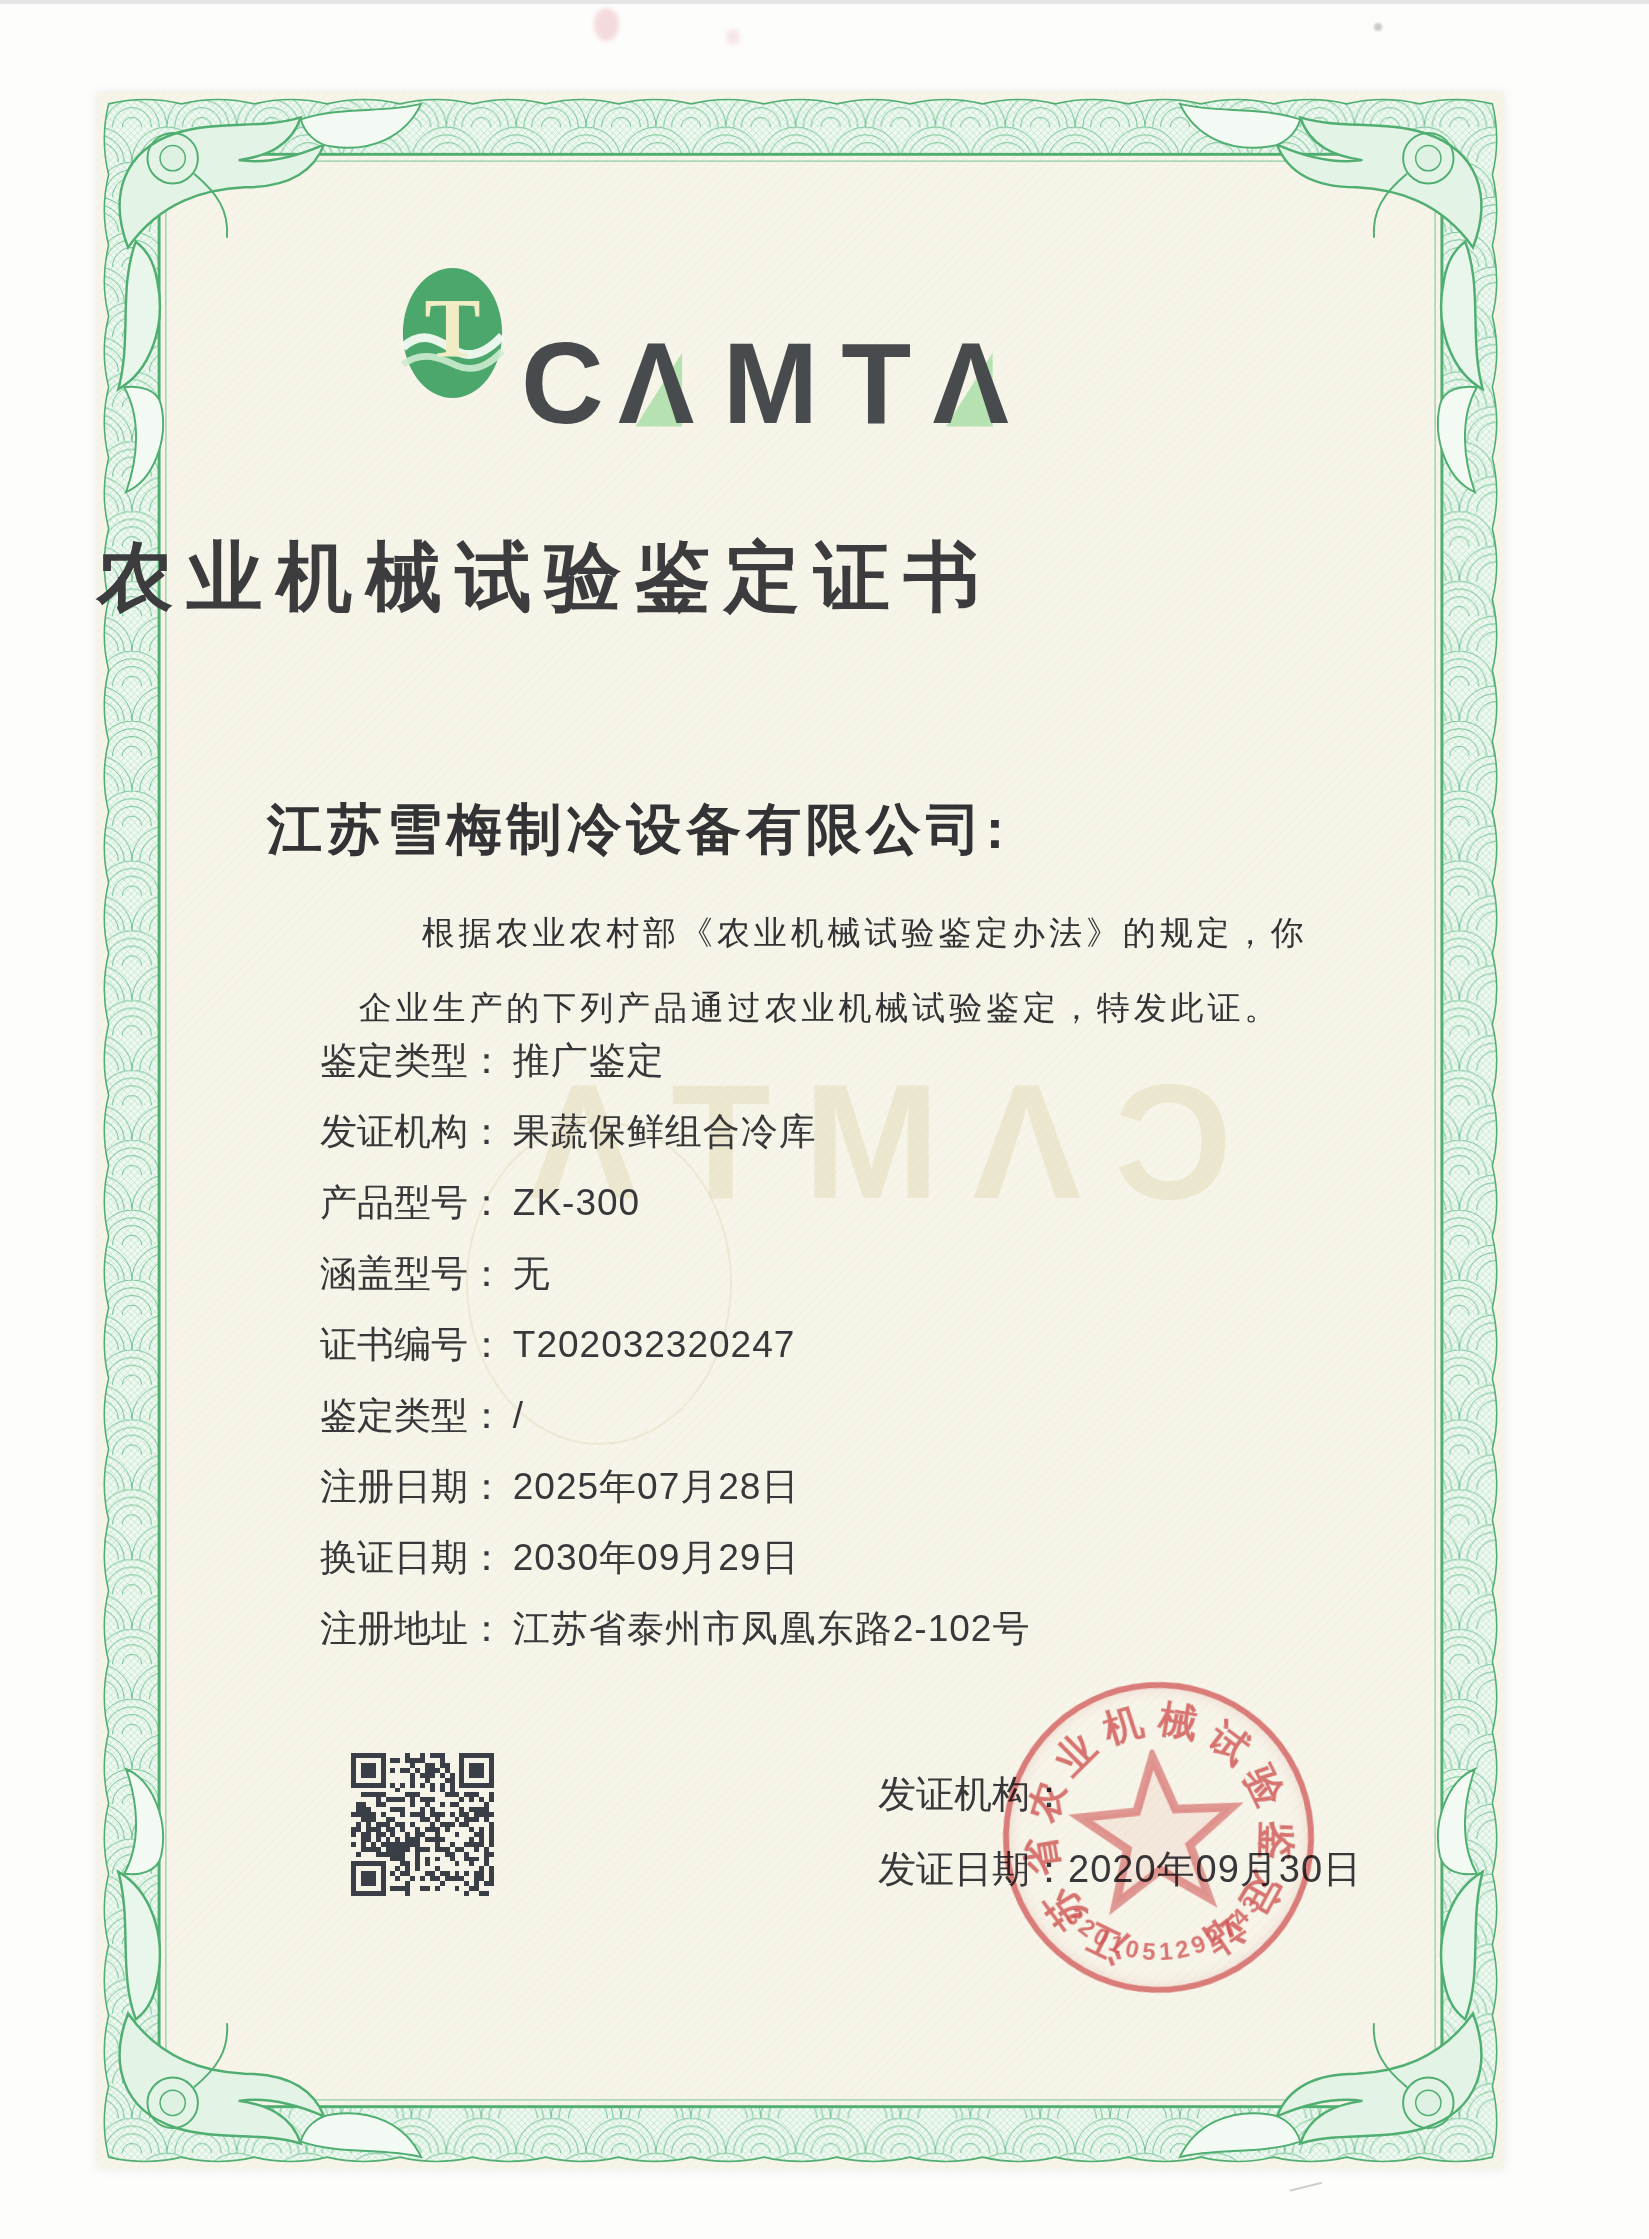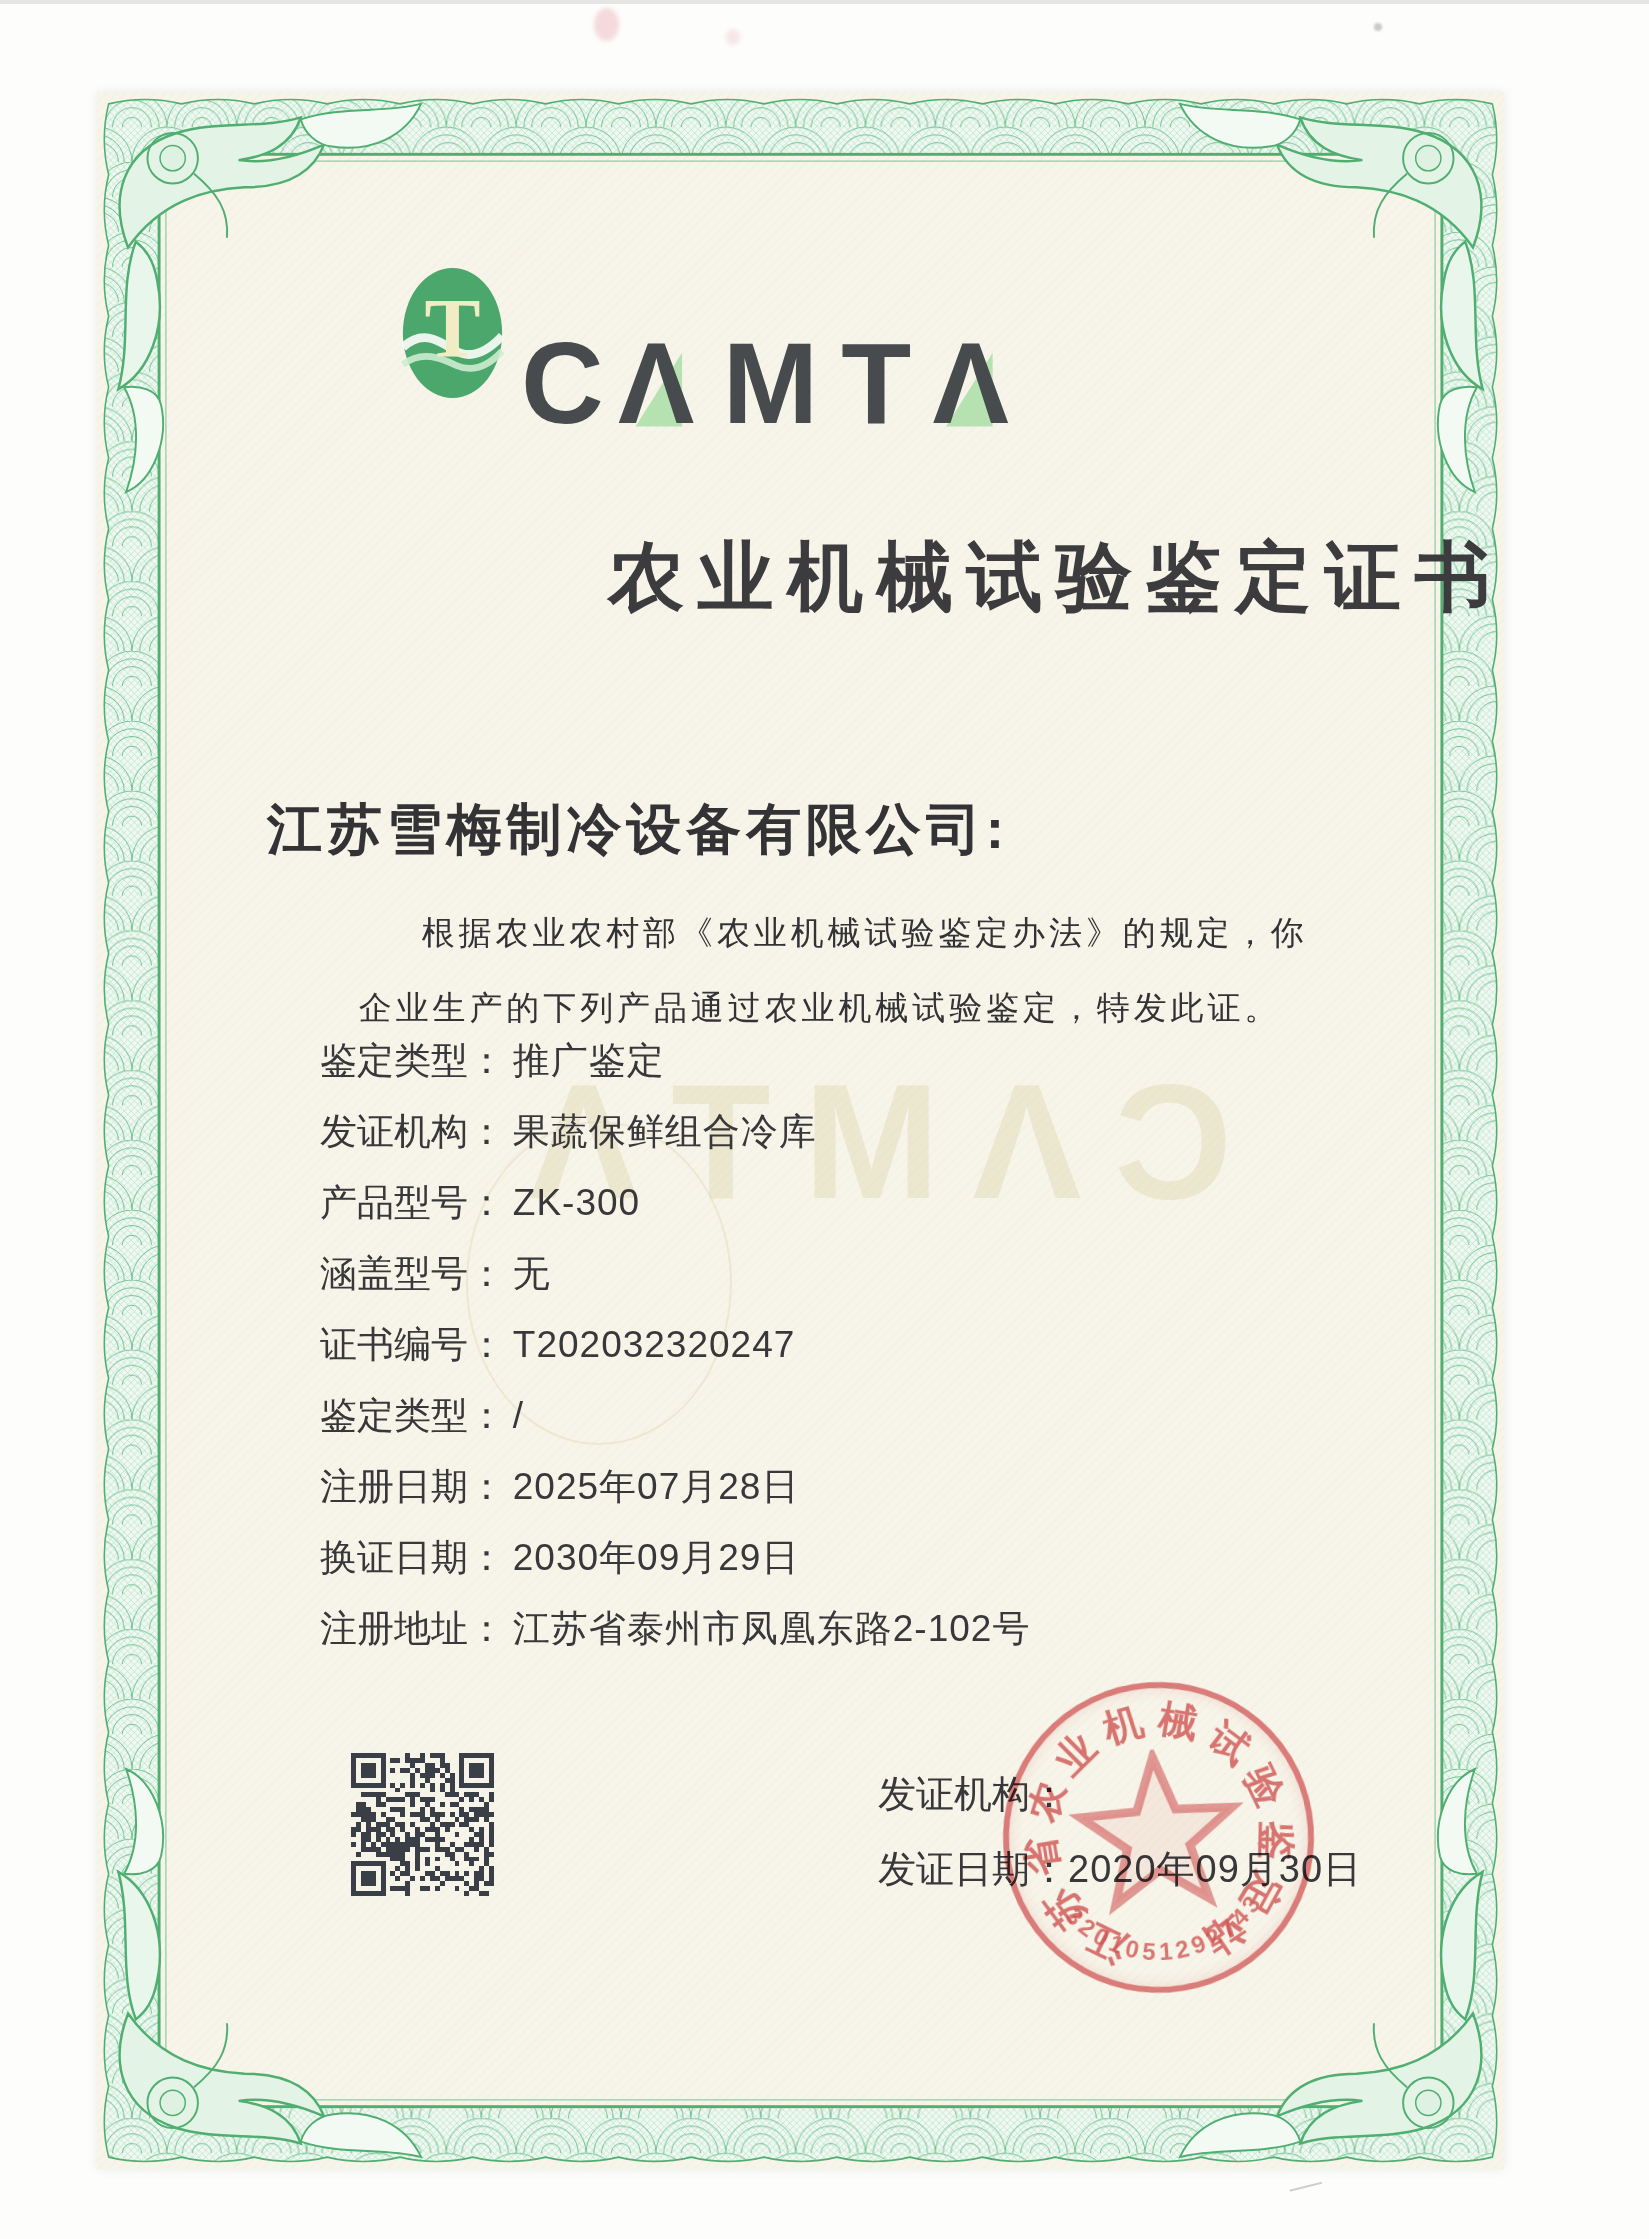--- a/index.html
+++ b/index.html
@@ -29,21 +29,21 @@
   }
   
   .content{position:absolute;inset:0;z-index:3;}
   .logo-row{
     position:absolute;left:0;right:0;top:173px;display:flex;align-items:flex-start;
     justify-content:center;gap:15.5px;transform:translateX(-78px);
   }
   .emblem{width:105px;height:136px;}
   .wordmark{width:524px;height:146px;margin-top:37px;}
   .cert-title{
-    position:absolute;left:0;right:0;top:435px;text-align:right;
+    position:absolute;left:0;right:0;top:435px;text-align:left;
     font-family:"Liberation Serif","DejaVu Serif",serif;font-weight:bold;
     font-size:76px;letter-spacing:13.6px;color:#3c3c3f;
   }
   .company-line{
     position:absolute;left:170px;top:701px;font-size:55px;font-weight:600;
     letter-spacing:4.9px;color:#333336;
   }
   .body-para{position:absolute;left:165px;top:803px;right:126px;color:#333336;}
   .body-line{font-size:33px;letter-spacing:3.9px;line-height:75px;white-space:nowrap;text-align:center;}
   .body-line.indent{text-indent:89px;}

